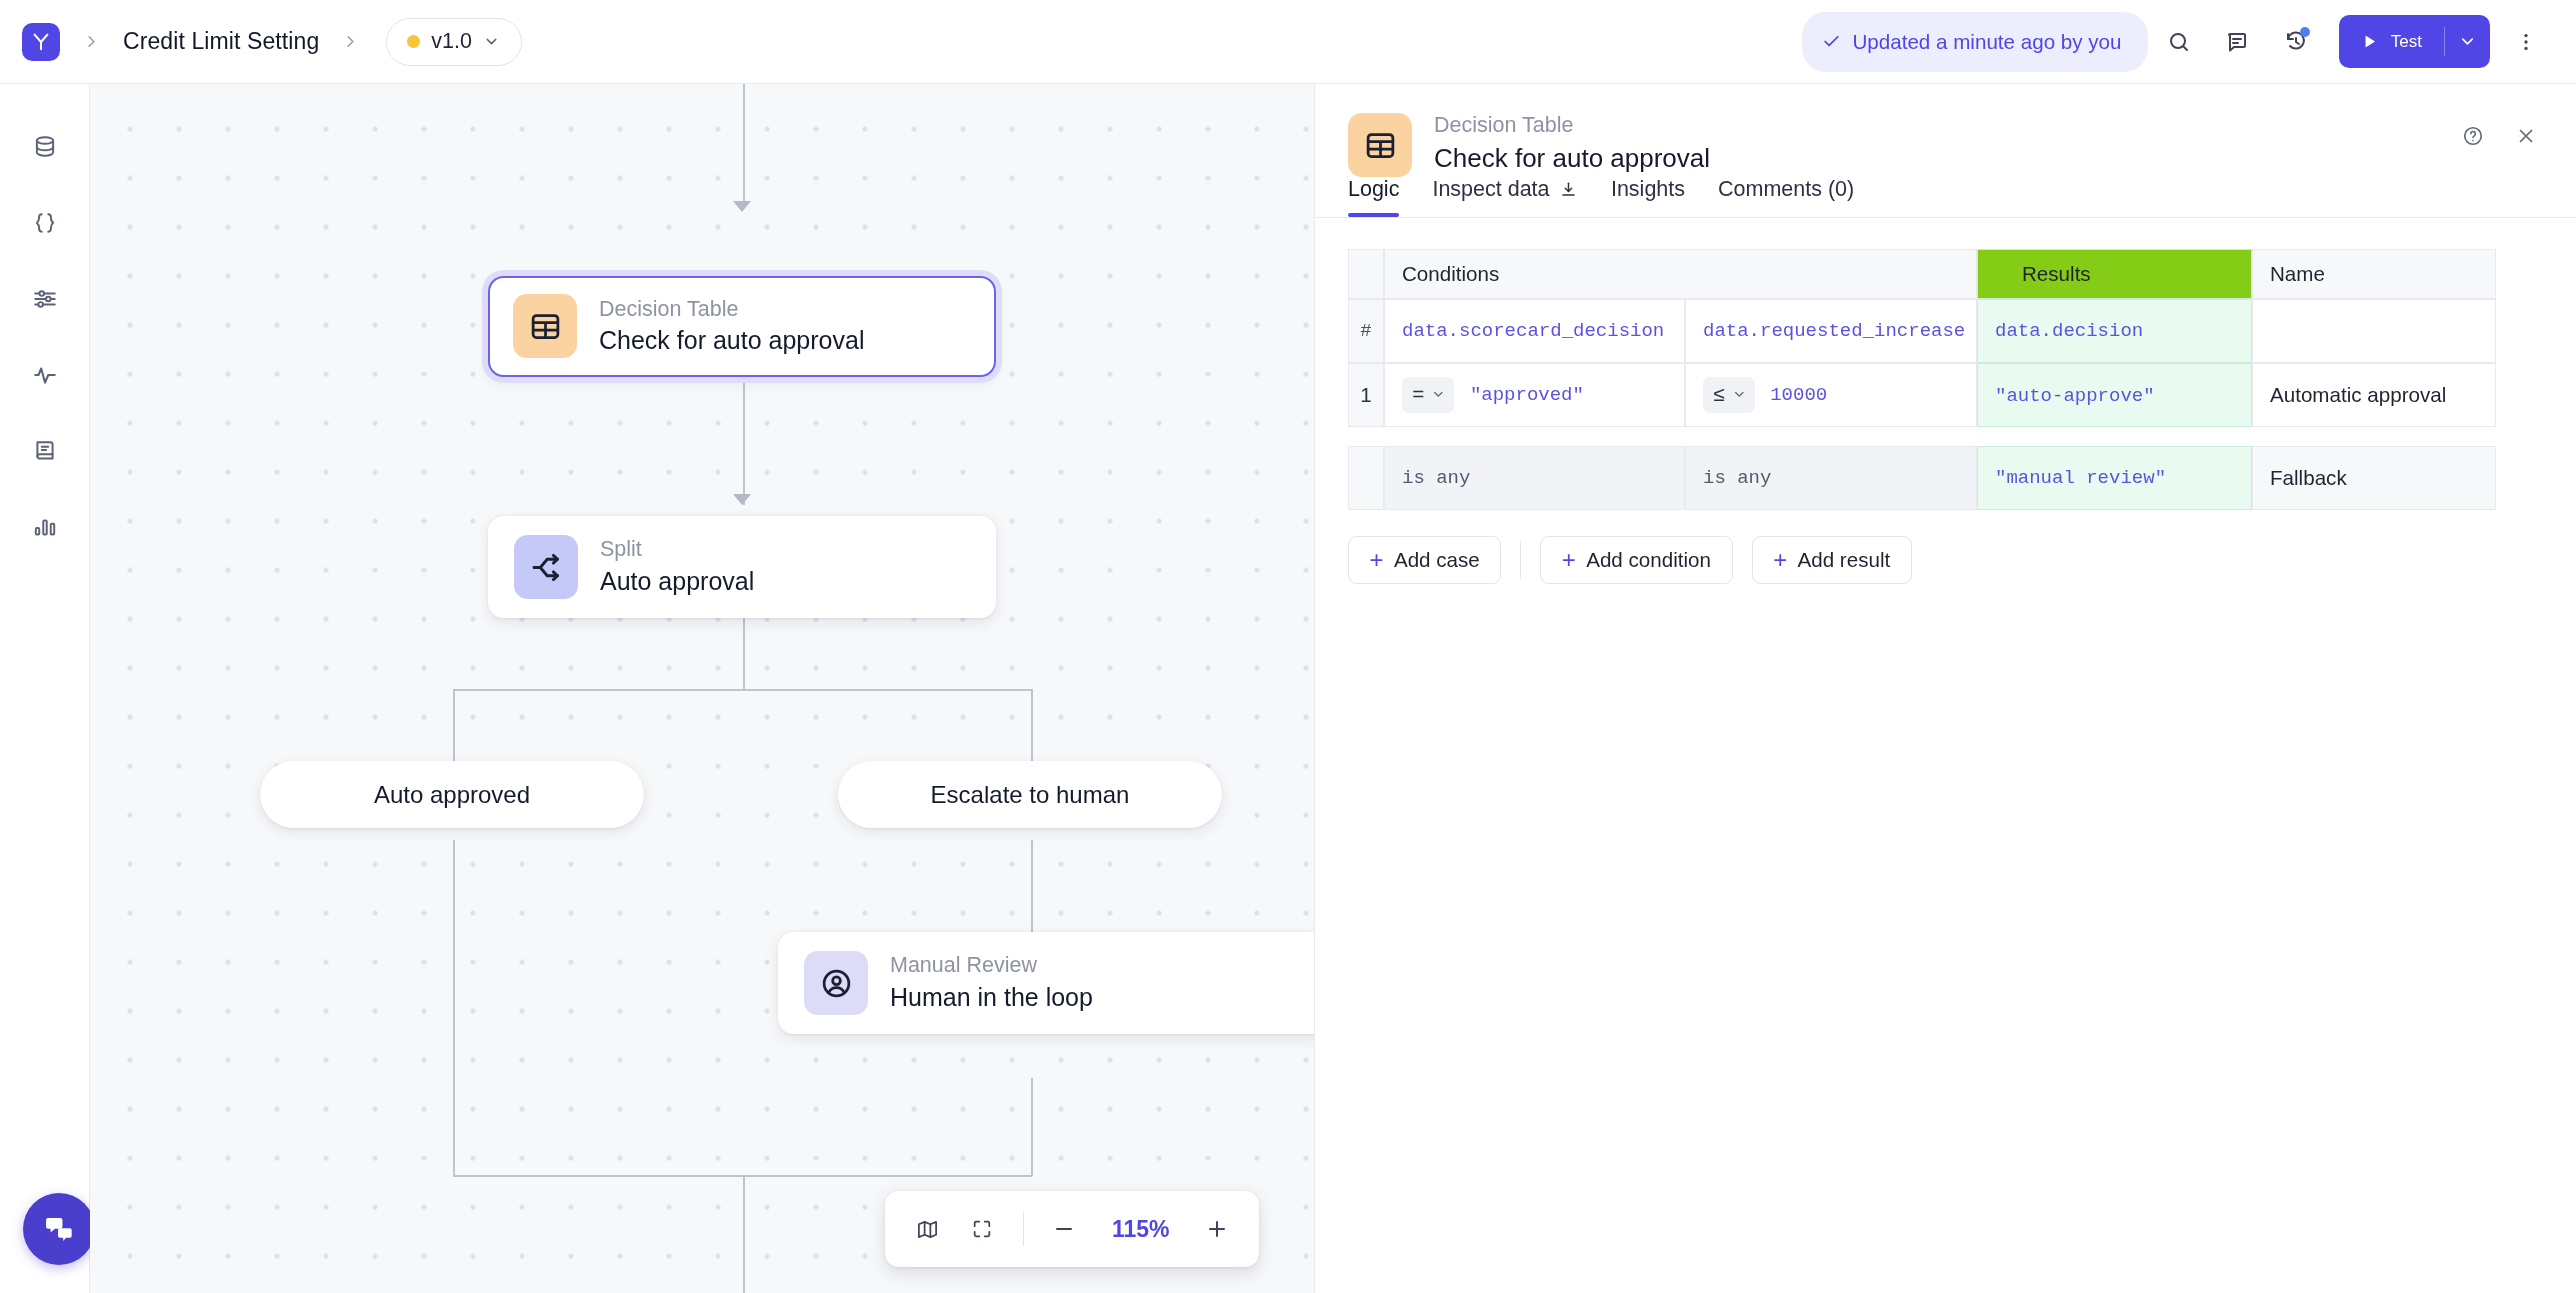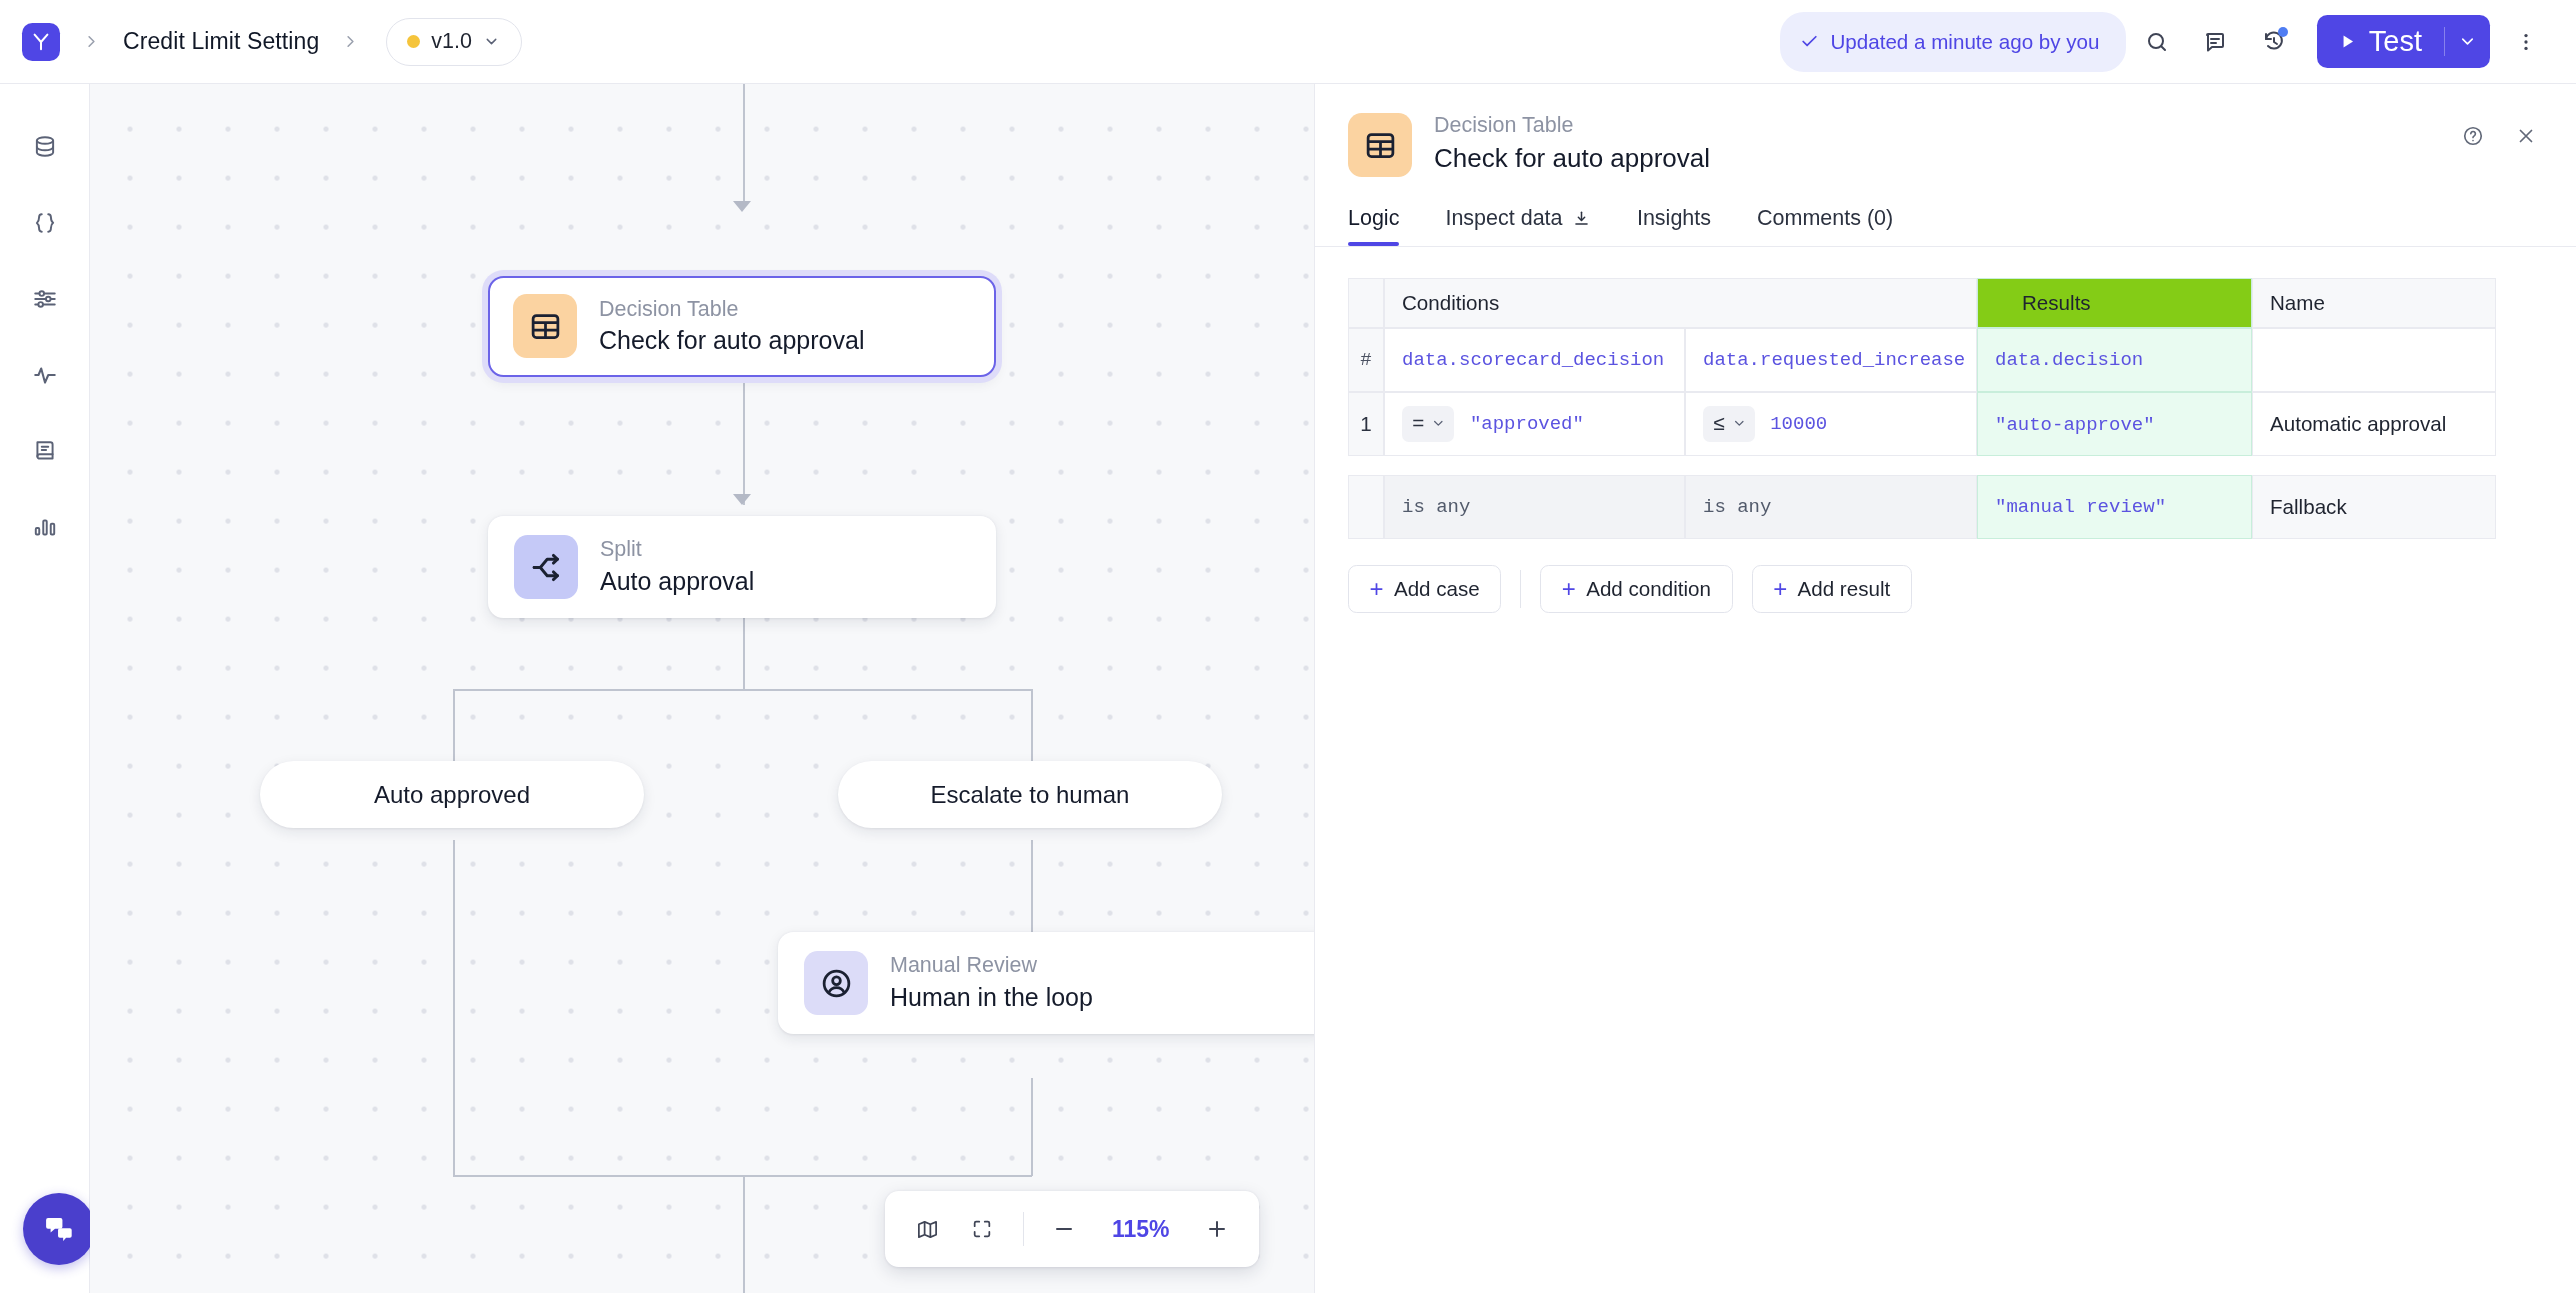--- a/index.html
+++ b/index.html
@@ -37,21 +37,21 @@
     width: 53px; height: 53px; border-radius: 10.3px; background: transparent; border: none;
     display: flex; align-items: center; justify-content: center; cursor: pointer; position: relative;
   }
   .hist-badge {
     position: absolute; top: 12px; right: 12px; width: 10.3px; height: 10.3px;
     border-radius: 50%; background: #4f7df3;
   }
   .test-group { display: flex; align-items: stretch; background: #4f46e5; border-radius: 10.3px; height: 53px; margin-left: 12px; }
   .test-btn {
     display: flex; align-items: center; gap: 12px; padding: 0 22px 0 20.6px; color: #fff;
-    font-size: 29px; font-weight: 500; border: none; background: none; cursor: pointer; border-radius: 10.3px 0 0 10.3px;
+    font-size: 17px; font-weight: 500; border: none; background: none; cursor: pointer; border-radius: 10.3px 0 0 10.3px;
   }
   .test-div { width: 0.9px; background: rgba(255,255,255,.32); margin: 12px 0; }
   .test-caret { display: flex; align-items: center; justify-content: center; width: 45px; cursor: pointer; border-radius: 0 10.3px 10.3px 0; }
   .kebab-btn { width: 48px; height: 53px; display: flex; align-items: center; justify-content: center; cursor: pointer; margin-left: 6.9px; }
 
   
   .body { flex: 1 1 auto; display: flex; min-height: 0; position: relative; }
 
   
   .rail {
@@ -125,21 +125,21 @@
     display: flex; flex-direction: column; min-width: 0;
   }
   .panel-head { display: flex; align-items: flex-start; padding: 29px 31px 0 33px; position: relative; }
   .panel-ic { width: 64px; height: 64px; border-radius: 13.7px; flex: 0 0 64px; display: flex; align-items: center; justify-content: center; }
   .panel-head-text { margin-left: 22px; display: flex; flex-direction: column; gap: 3.4px; }
   .panel-sub { font-size: 21.5px; color: #8d93a3; line-height: 1.2; }
   .panel-title { font-size: 26px; color: #151b2b; font-weight: 500; line-height: 1.25; }
   .panel-head-actions { margin-left: auto; display: flex; align-items: center; gap: 13.7px; padding-top: 3.4px; }
   .panel-act { width: 39px; height: 39px; display: flex; align-items: center; justify-content: center; cursor: pointer; border-radius: 6.9px; color: #616878; }
 
-  .tabs { display: flex; align-items: flex-end; gap: 46px; padding: 0 33px; margin-top: 29px; border-bottom: 0.9px solid #e9eaf0; }
+  .tabs { display: flex; align-items: flex-end; gap: 33px; padding: 0 33px; border-bottom: 0.9px solid #e9eaf0; }
   .tab { position: relative; padding-bottom: 14.6px; font-size: 21.5px; color: #2c3240; cursor: pointer; display: flex; align-items: center; gap: 9.4px; }
   .tab.active { color: #151b2b; font-weight: 500; }
   .tab.active::after { content: ""; position: absolute; left: 0; right: 0; bottom: -0.9px; height: 4.3px; background: #4f46e5; border-radius: 2.6px; }
 
   
   .dt-wrap { padding: 31px 33px 0 33px; }
   .dt { width: 1147px; border-collapse: separate; border-spacing: 0; table-layout: fixed; }
   .dt th, .dt td { border: 0.9px solid #e9eaf0; vertical-align: middle; }
   .c-num { width: 36px; }
   .c-cond1 { width: 301px; }

